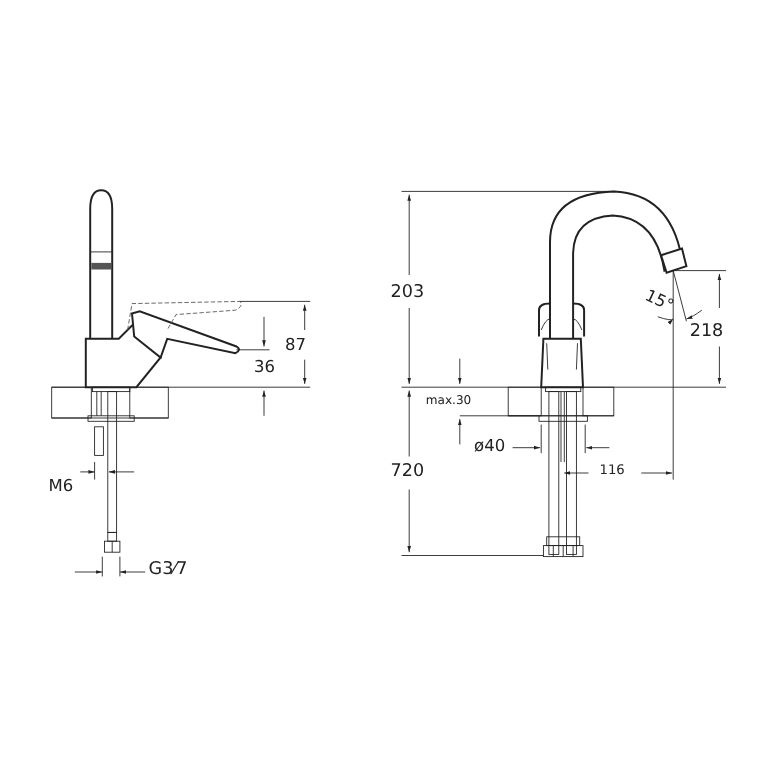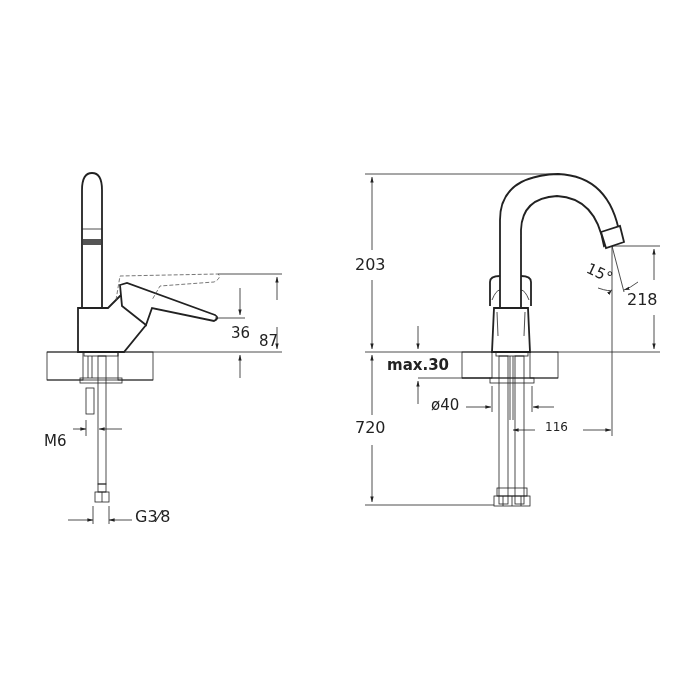--- a/index.html
+++ b/index.html
@@ -131,24 +131,24 @@
     <line x1="492" y1="386" x2="492" y2="412" class="thin"></line>
     <line x1="532" y1="386" x2="532" y2="412" class="thin"></line>
     <line x1="466" y1="407" x2="491" y2="407" class="thin" marker-end="url(#arr)"></line>
     <line x1="554" y1="407" x2="533" y2="407" class="thin" marker-end="url(#arr)"></line>
 
     <line x1="535" y1="430" x2="513" y2="430" class="thin" marker-end="url(#arr)"></line>
     <line x1="583" y1="430" x2="611" y2="430" class="thin" marker-end="url(#arr)"></line>
   </g>
 </svg>
 
-<span class="lbl" style="left:259px;top:306px;margin-top:28px;">87</span>
+<span class="lbl" style="left:259px;top:306px;">87</span>
 <span class="lbl" style="left:231px;top:326px;">36</span>
 <span class="lbl" style="left:44px;top:421px;margin-top:13px;">M6</span>
-<span class="lbl" style="left:135px;top:509px;font-size:16px;">G3⁄8</span>
+<span class="lbl" style="left:135px;top:509px;font-size:16px;">G3⁄7</span>
 
 <span class="lbl" style="left:355px;top:257px;font-size:16px;">203</span>
 <span class="lbl" style="left:627px;top:292px;font-size:16px;">218</span>
 <span class="lbl" style="left:586px;top:266px;transform:rotate(25deg);">15°</span>
-<span class="lbl" style="left:387px;top:358px;font-size:15px;font-weight:bold;">max.30</span>
+<span class="lbl" style="left:387px;top:358px;font-size:11px;">max.30</span>
 <span class="lbl" style="left:431px;top:398px;">ø40</span>
 <span class="lbl" style="left:355px;top:420px;font-size:16px;">720</span>
 <span class="lbl" style="left:545px;top:421px;font-size:12px;">116</span>
 
 </body></html>

